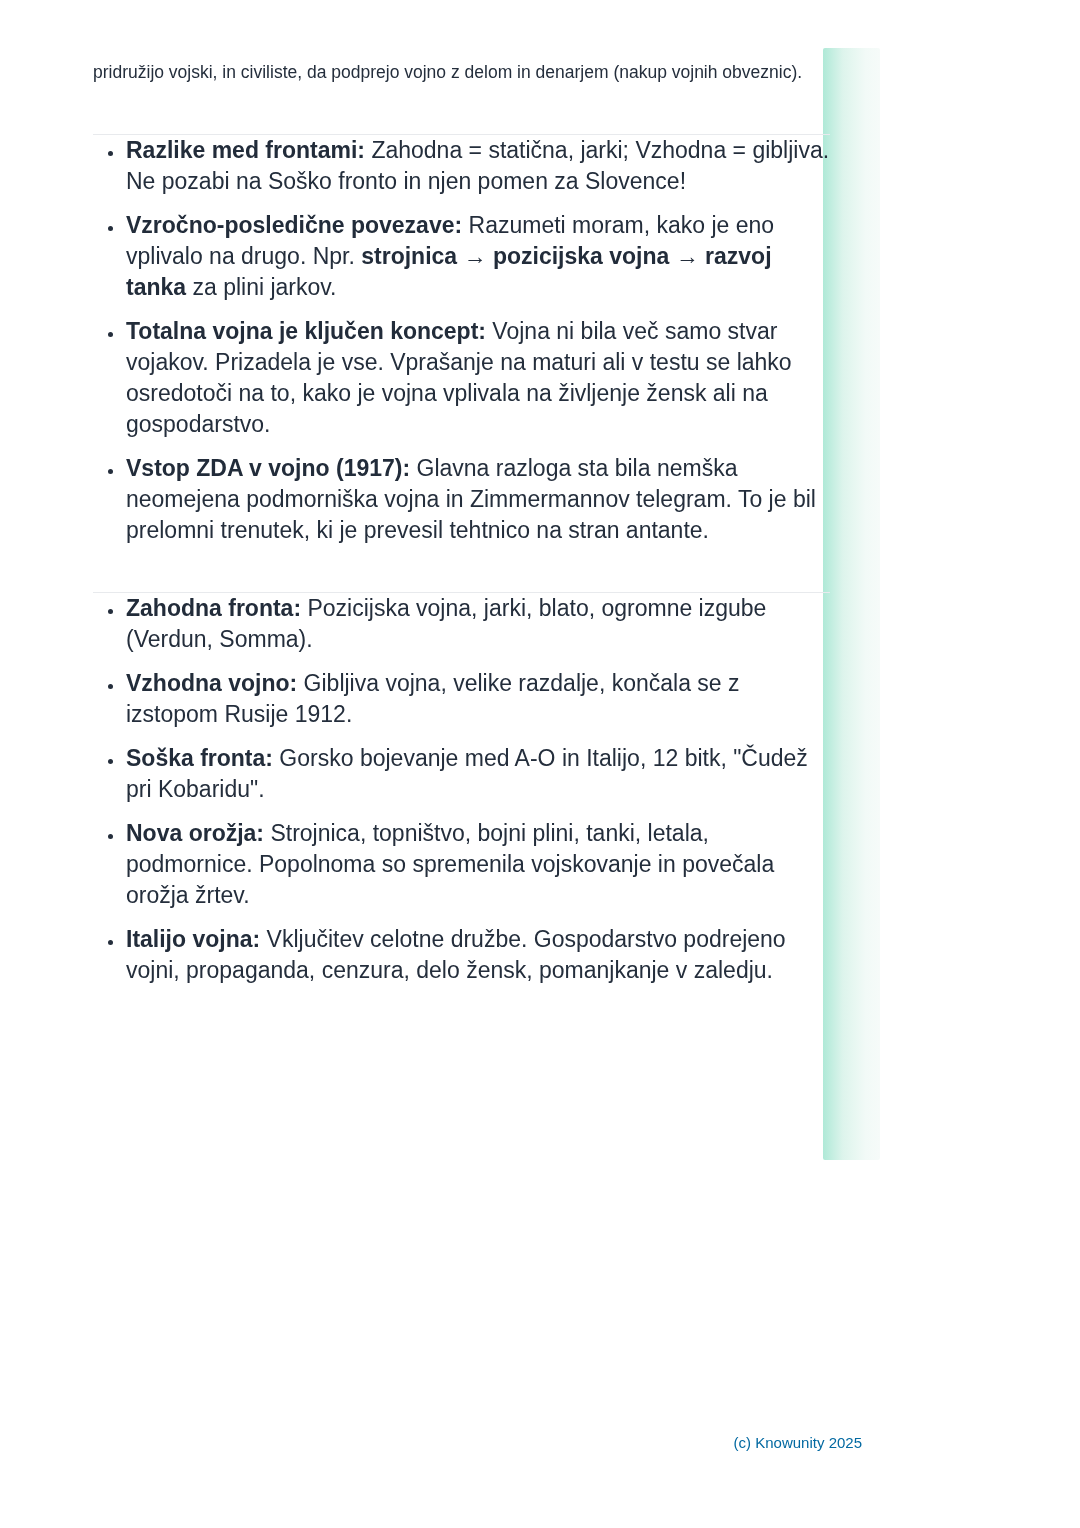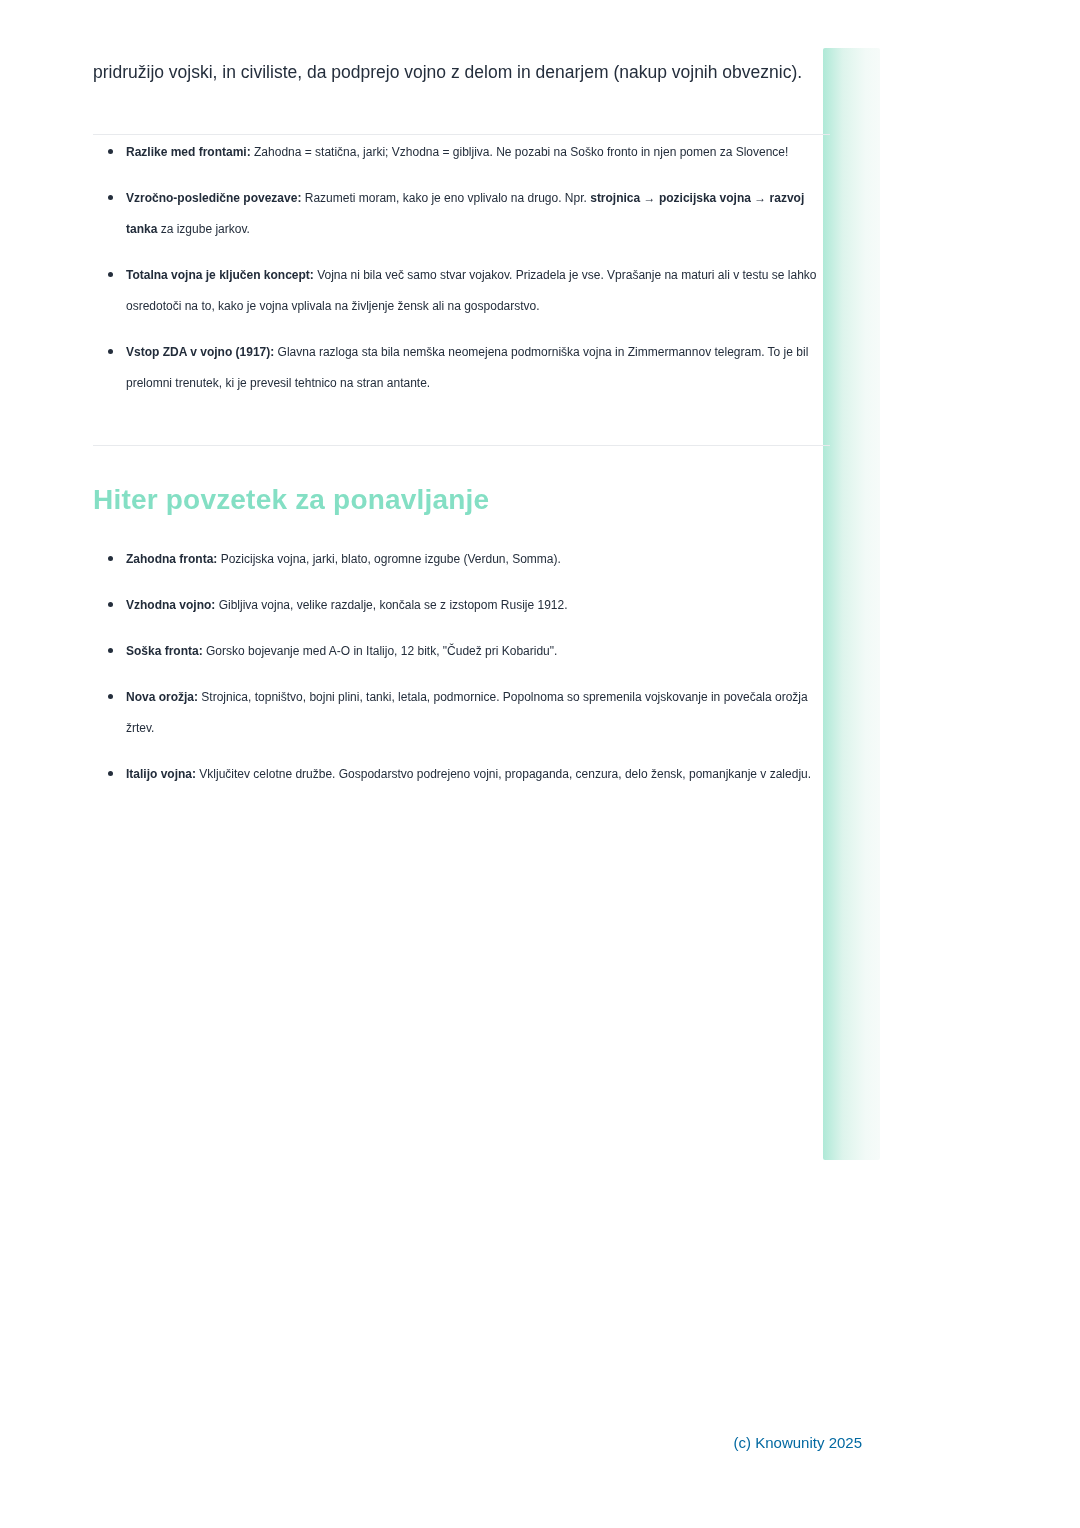--- a/index.html
+++ b/index.html
@@ -49,21 +49,21 @@
     font-size: 28px;
     font-weight: 700;
     color: #84dfc4;
     letter-spacing: 0.2px;
   }
   .bullet-list {
     margin: 0;
     padding: 0 0 0 31px;
   }
   .bullet-list li {
-    font-size: 12px;
+    font-size: 23px;
     line-height: 31px;
     margin-bottom: 13px;
     padding-left: 2px;
   }
   .bullet-list li::marker {
     color: #242e3c;
     font-size: 15px;
   }
   .bullet-list strong {
     font-weight: 700;
@@ -83,26 +83,25 @@
 <div class="page">
   <div class="accent-strip"></div>
 
   <div class="content">
     <p class="intro">pridružijo vojski, in civiliste, da podprejo vojno z delom in denarjem (nakup vojnih obveznic).</p>
 
     <div>
         <div class="divider"></div>
         <ul class="bullet-list">
           <li><strong>Razlike med frontami:</strong><span> Zahodna = statična, jarki; Vzhodna = gibljiva. Ne pozabi na Soško fronto in njen pomen za Slovence!</span></li>
-          <li><strong>Vzročno-posledične povezave:</strong><span> Razumeti moram, kako je eno vplivalo na drugo. Npr. </span><strong>strojnica → pozicijska vojna → razvoj tanka</strong><span> za izgube jarkov.</span></li>
+          <li><strong>Vzročno-posledične povezave:</strong><span> Razumeti moram, kako je eno vplivalo na drugo. Npr. </span><strong>strojnica → pozicijska vojna → razvoj tanka</strong><span> za plini jarkov.</span></li>
           <li><strong>Totalna vojna je ključen koncept:</strong><span> Vojna ni bila več samo stvar vojakov. Prizadela je vse. Vprašanje na maturi ali v testu se lahko osredotoči na to, kako je vojna vplivala na življenje žensk ali na gospodarstvo.</span></li>
           <li><strong>Vstop ZDA v vojno (1917):</strong><span> Glavna razloga sta bila nemška neomejena podmorniška vojna in Zimmermannov telegram. To je bil prelomni trenutek, ki je prevesil tehtnico na stran antante.</span></li>
         </ul>
         <div class="divider"></div>
-        <h2 class="section-heading">Hiter povzetek za ponavljanje</h2>
         <ul class="bullet-list">
           <li><strong>Zahodna fronta:</strong><span> Pozicijska vojna, jarki, blato, ogromne izgube (Verdun, Somma).</span></li>
           <li><strong>Vzhodna vojno:</strong><span> Gibljiva vojna, velike razdalje, končala se z izstopom Rusije 1912.</span></li>
           <li><strong>Soška fronta:</strong><span> Gorsko bojevanje med A-O in Italijo, 12 bitk, "Čudež pri Kobaridu".</span></li>
           <li><strong>Nova orožja:</strong><span> Strojnica, topništvo, bojni plini, tanki, letala, podmornice. Popolnoma so spremenila vojskovanje in povečala orožja žrtev.</span></li>
           <li><strong>Italijo vojna:</strong><span> Vključitev celotne družbe. Gospodarstvo podrejeno vojni, propaganda, cenzura, delo žensk, pomanjkanje v zaledju.</span></li>
         </ul>
       </div>
   </div>
 

